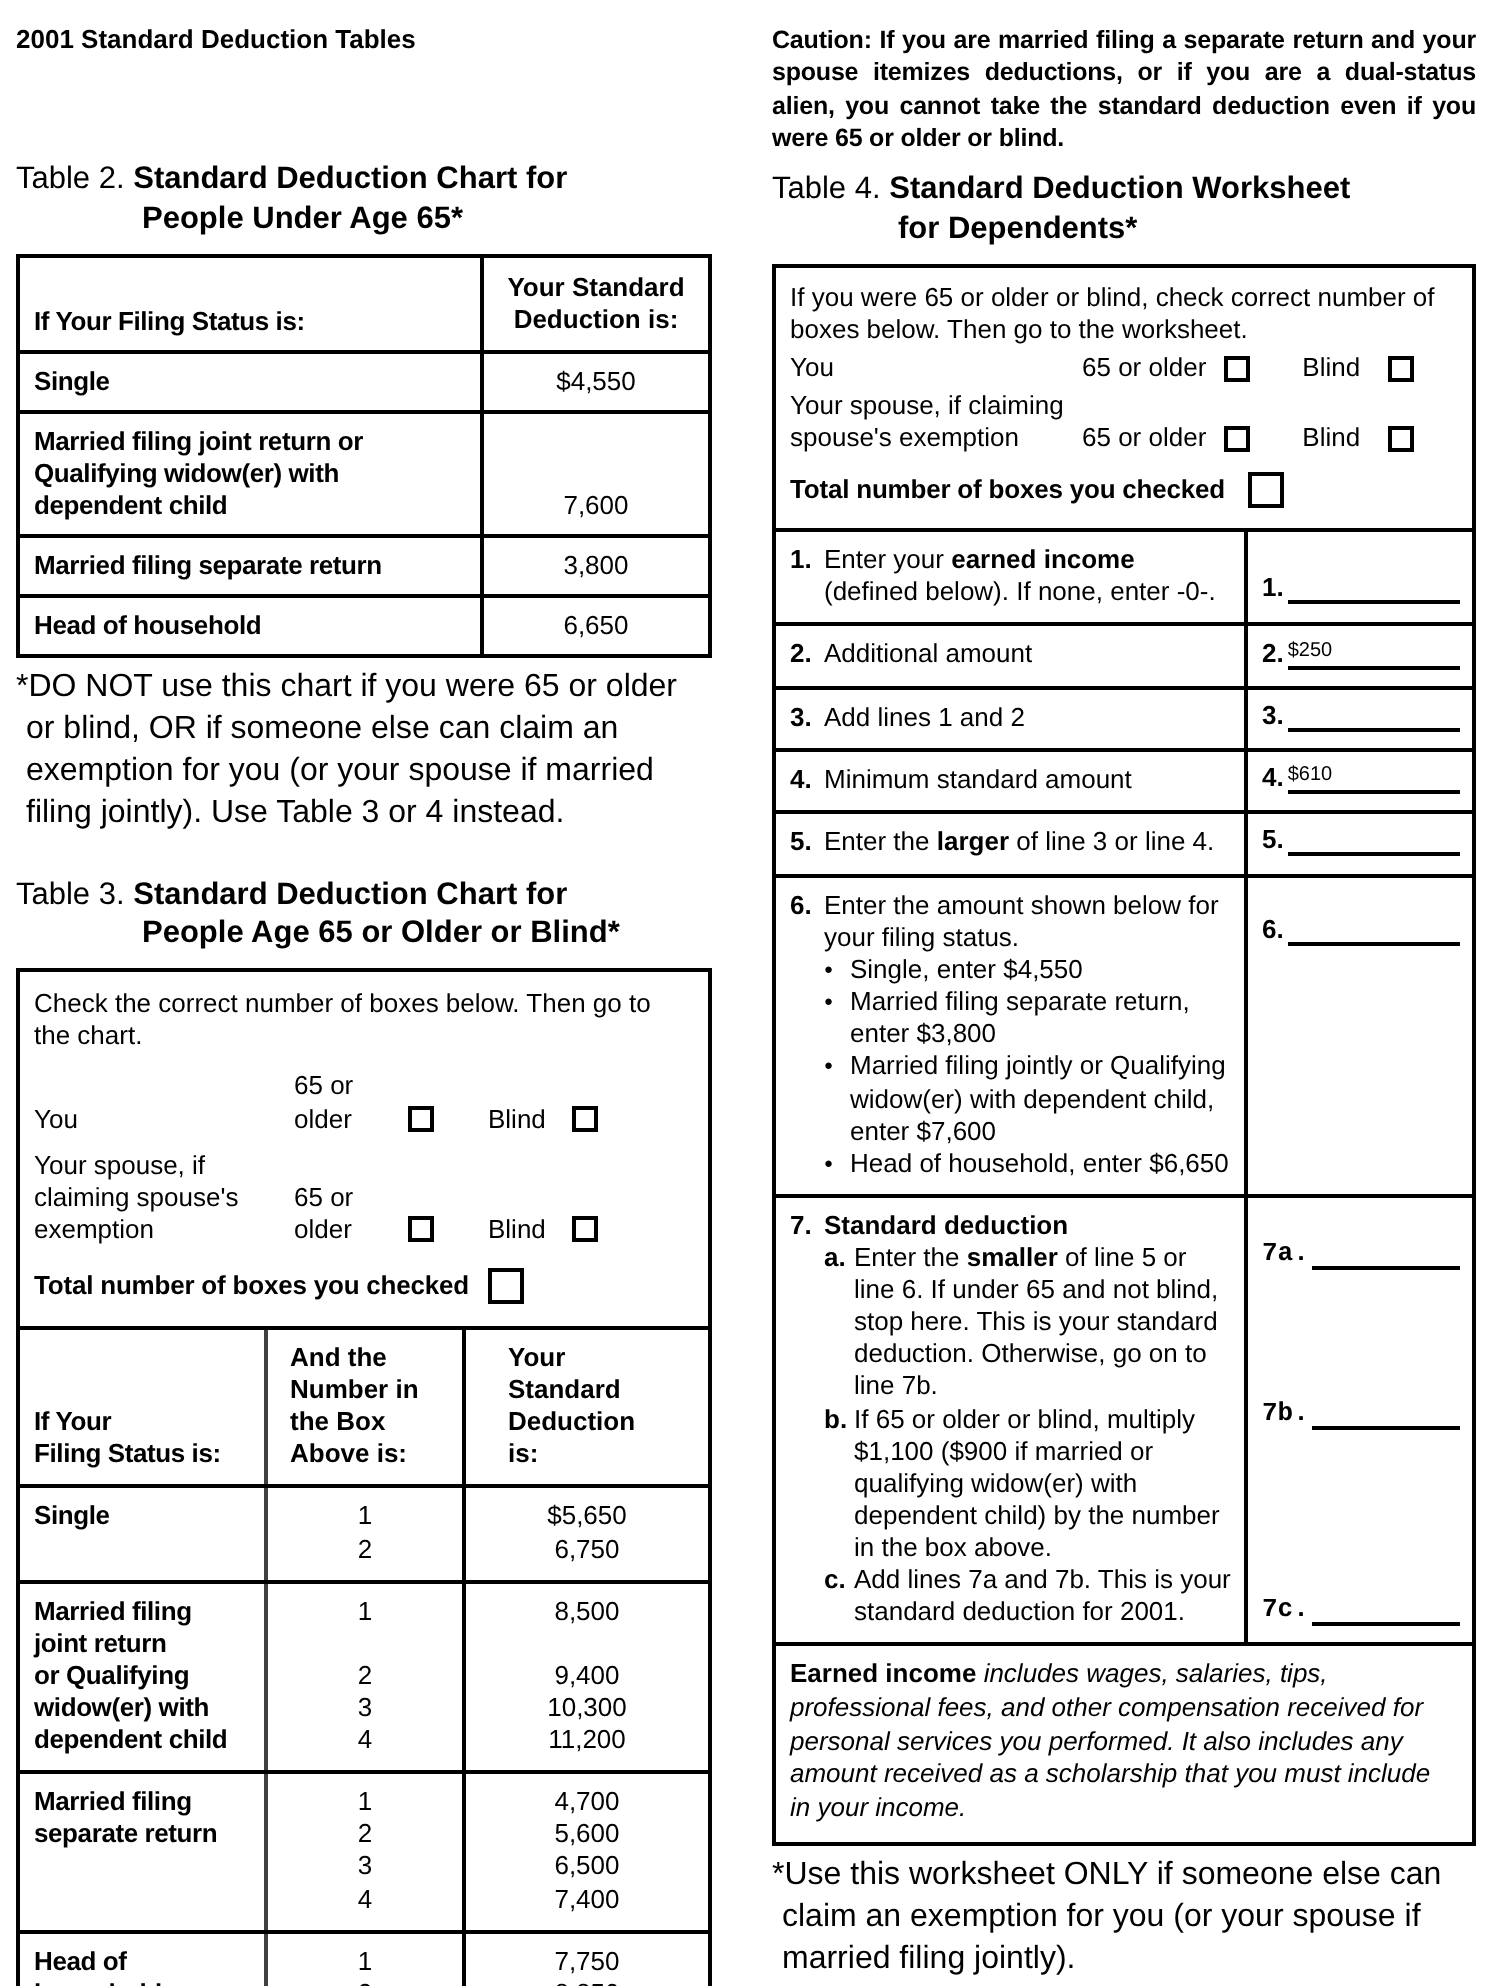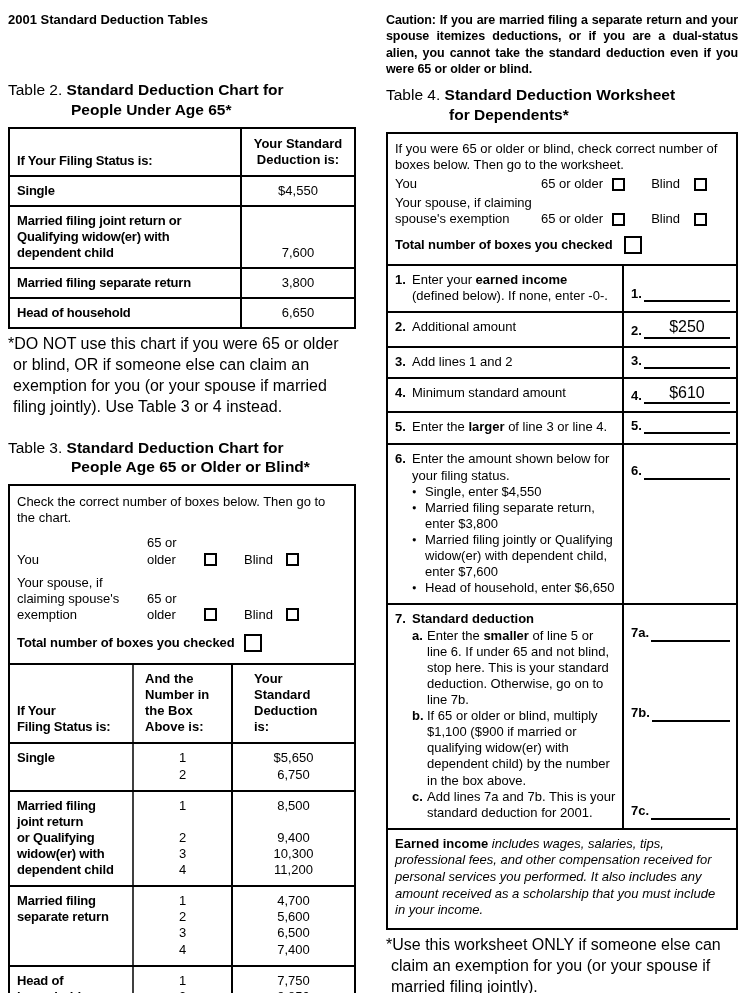--- a/index.html
+++ b/index.html
@@ -78,25 +78,25 @@
   .t4-total .cbt { margin-left:11px; }
 
   .t4-row  { display:flex; border-top:2px solid #000; }
   .t4-desc { flex:1; border-right:2px solid #000; padding:6px 5px 7px 7px; display:flex; }
   .wnum  { width:17px; font-weight:bold; flex-shrink:0; }
   .wtext { flex:1; }
   .t4-amt { width:112px; display:flex; flex-direction:column; justify-content:flex-end;
             padding:5px 6px 9px 7px; flex-shrink:0; }
   .t4-amt.center { justify-content:center; padding-bottom:7px; }
   .t4-amt.top    { justify-content:flex-start; padding-top:18px; }
-  .t4-amt.rel    { position:relative; }
+  .t4-amt.rel    { position:relative;font-family:Liberation Mono, monospace; }
   .amt-entry { display:flex; align-items:flex-end; }
   .amt-label { font-weight:bold; margin-right:2px; white-space:nowrap; }
-  .amt-line  { flex:1; border-bottom:2px solid #000; text-align:center;
-               font-size:16px; line-height:1.15; min-height:15px; }
+  .amt-line  { flex:1; border-bottom:2px solid #000; 
+               font-size:10px; line-height:1.15; min-height:15px; }
   .a7 { position:absolute; left:7px; right:6px; display:flex; align-items:flex-end; }
   .a7a { top:20px; } .a7b { top:100px; } .a7c { top:198px; }
 
   .bullets { list-style:none; }
   .bullets li { position:relative; padding-left:13px; }
   .bullets li::before { content:"●"; position:absolute; left:0; top:3px; font-size:7.5px; }
 
   .w7head { font-weight:bold; }
   .w7item { display:flex; }
   .w7letter { width:15px; font-weight:bold; flex-shrink:0; }

